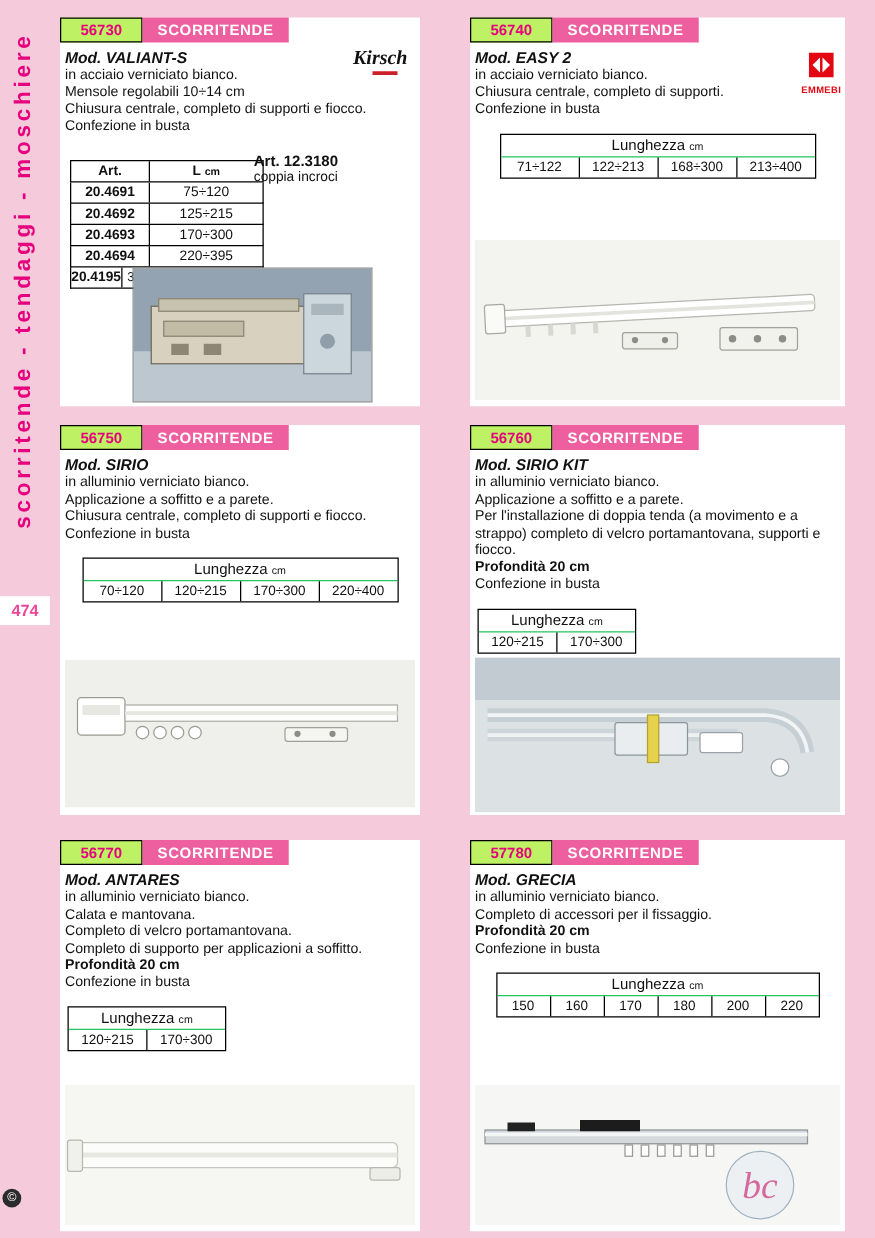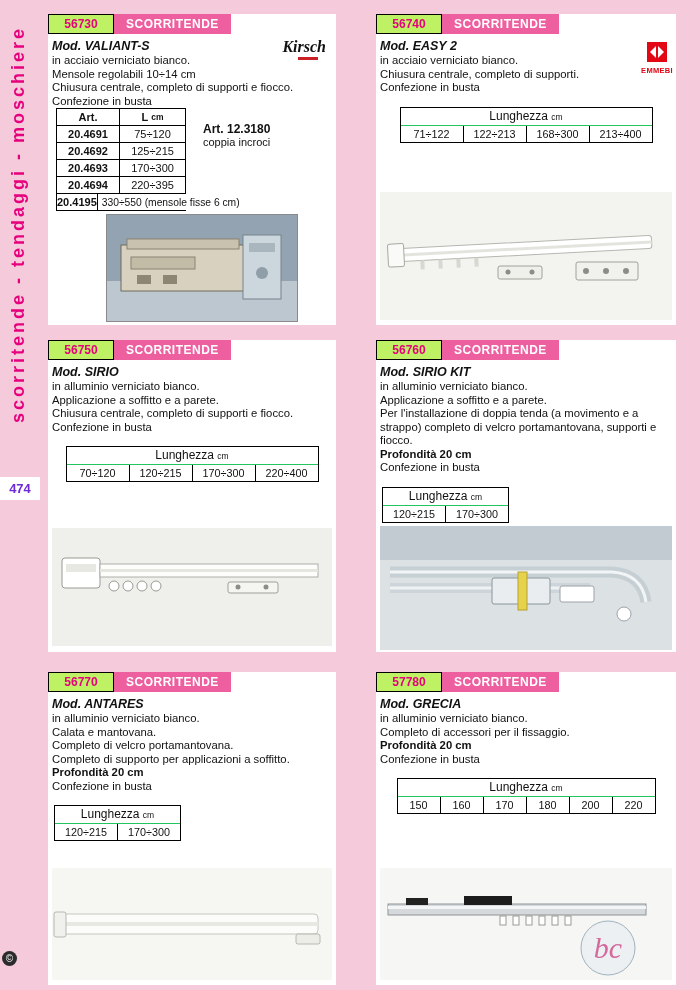--- a/index.html
+++ b/index.html
@@ -10,21 +10,21 @@
   }
   
   .sidebar { position:absolute; left:0; top:0; width:42px; height:990px; }
   .sidebar-text {
     position:absolute; left:8px; top:26px; white-space:nowrap;
     writing-mode:vertical-rl; transform:rotate(180deg);
     color:#e6007e; font-weight:bold; font-size:18px; letter-spacing:3px;
   }
   .page-badge {
     position:absolute; left:0; top:477px; width:40px; height:23px; background:#fff;
-    color:#6d28d9; font-weight:bold; font-size:13px;
+    color:#ec4899; font-weight:bold; font-size:13px;
     display:flex; align-items:center; justify-content:center;
   }
   .copyright {
     position:absolute; left:2px; bottom:24px; width:15px; height:15px; border-radius:50%;
     background:#2b2b2b; color:#fff; font-size:10px; line-height:15px; text-align:center;
   }
   
   .panel { position:absolute; background:#fff; }
   .pos1 { left:48px;  top:14px;  width:288px; height:311px; }
   .pos2 { left:376px; top:14px;  width:300px; height:311px; }
@@ -41,21 +41,21 @@
   }
   .cat {
     display:flex; align-items:center; padding:0 12px;
     background:#ee5fa0; color:#fff; font-weight:bold; font-size:12px; letter-spacing:.5px;
   }
   .model { font-size:12.5px; font-weight:bold; margin:5px 6px 1px 4px;font-style:italic; }
   .dline { font-size:11.3px; line-height:13.5px; margin:0 8px 0 4px; }
   .bold  { font-weight:bold; }
 
   
-  .t1 { margin:0 0 0 8px; width:130px; font-size:11px; }
+  .t1 { margin:20px 0 0 8px; width:155px; font-size:11px; }
   .t1-row {
     display:flex; height:16px; align-items:stretch;
     border-left:1px solid #000; border-right:1px solid #000; border-bottom:1px solid #000;
   }
   .t1-row.head { border-top:1px solid #000; }
   .t1-c1 {
     width:62px; border-right:1px solid #000; font-weight:bold;
     display:flex; align-items:center; justify-content:center;
   }
   .t1-c2 { flex:1; display:flex; align-items:center; justify-content:center; }

